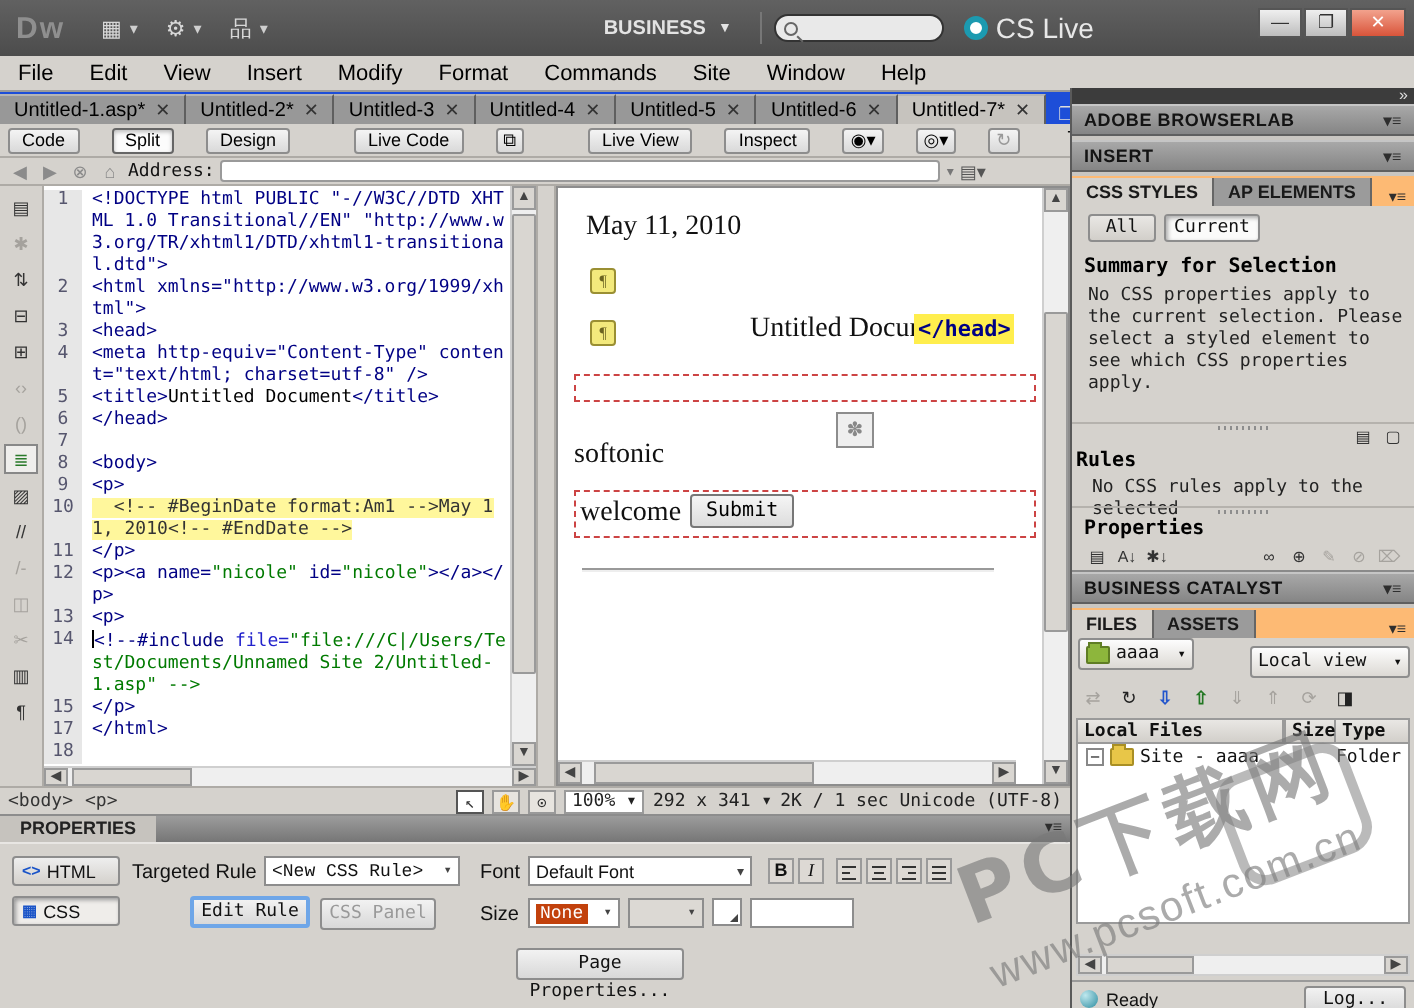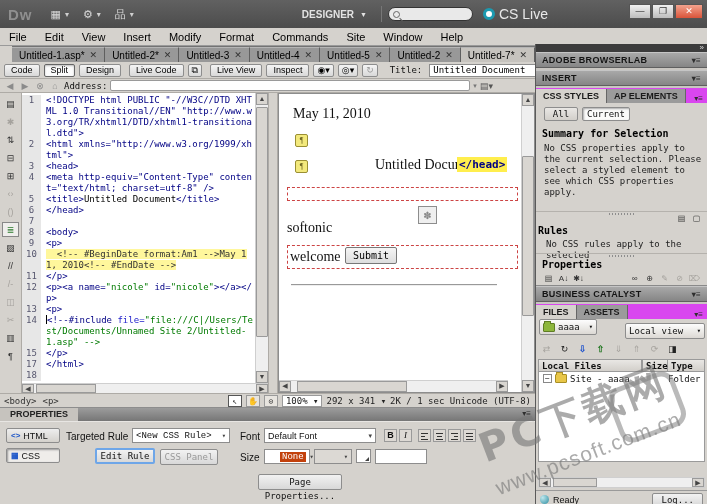--- a/index.html
+++ b/index.html
@@ -28,31 +28,31 @@
     border:1px solid #555; font-size:9px; line-height:13px; text-align:center; color:#333; }
   .winbtn.close { background:linear-gradient(#f2a28d,#d9543a); color:#fff; width:28px; }
 
   
   .menubar { position:absolute; left:0; top:28px; width:707px; height:18px;
     background:#d5d2cd; border-bottom:1px solid #9a9a9a; display:flex; align-items:center; }
   .menu-item { padding:0 9px; font-size:11px; color:#000; }
 
   
   .tabbar { position:absolute; left:0; top:46px; width:535px; height:16px;
-    background:#737373; display:flex; align-items:flex-end;margin-left:12px; }
+    background:#1d4ed8; display:flex; align-items:flex-end; }
   .doctab { height:15px; background:#989898; border-right:1px solid #5f5f5f;
     border-top:1px solid #b5b5b5; display:flex; align-items:center; gap:5px;
     padding:0 7px; font-size:10px; color:#000; white-space:nowrap; }
   .doctab.active { background:#c6c3be; }
   .tab-close { font-size:9px; color:#333; }
   .tabbar-end { margin-left:auto; color:#ddd; font-size:9px; padding:0 6px; }
 
   
   .doctoolbar { position:absolute; left:0; top:62px; width:535px; height:17px;
-    background:#d5d2cd; border-bottom:1px solid #aeaba6; display:flex; align-items:center; gap:4px; padding-left:4px; }
+    background:#d5d2cd; border-bottom:1px solid #aeaba6; display:flex; align-items:center; gap:16px; padding-left:4px; }
   .dtb-btn { height:13px; font-size:9px; padding:0 6px; background:linear-gradient(#f4f4f4,#d9d9d9);
     border:1px solid #8d8d8d; border-radius:2px; line-height:11px; color:#000; white-space:nowrap; }
   .dtb-btn.pressed { background:#fcfcfc; border:1px solid #666; box-shadow:inset 0 1px 2px #bbb; }
   .dtb-btn.icon-only { padding:0 3px; }
   .dtb-btn.disabled { color:#999; }
   .dtb-sep { width:5px; }
   .title-label { font-size:9px; margin:0 3px 0 8px; font-family:"DejaVu Sans Mono",monospace; }
   .title-field { width:140px; height:13px; background:#fff; border:1px solid #8d8d8d;
     font:9px "DejaVu Sans Mono",monospace; padding:1px 3px; }
 
@@ -145,36 +145,36 @@
     border:1px solid #8d8d8d; border-radius:2px; text-align:center; font-family:"DejaVu Sans Mono",monospace; }
   .pbtn.focus { border:2px solid #6ea6e8; }
   .pbtn.disabled { color:#999; }
   .fmt-btn { position:absolute; width:13px; height:13px; border:1px solid #9a9a9a; background:#ddd9d4;
     font-size:9px; text-align:center; line-height:11px; }
   .bars { display:flex; flex-direction:column; gap:2px; padding:3px 2px; }
   .bars i { height:1px; background:#333; display:block; }
   .bars.left i:nth-child(2){ width:60%; } .bars i { width:100%; }
   .bars.center i:nth-child(2){ width:60%; margin:0 auto; }
   .bars.right i:nth-child(2){ width:60%; margin-left:auto; }
-  .hl-none { background:#c2410c; color:#fff; padding:0 2px;margin-left:12px; }
+  .hl-none { background:#c2410c; color:#fff; padding:0 2px; }
   .swatch { position:absolute; width:15px; height:14px; background:#fff; border:1px solid #8d8d8d; }
   .swatch::after { content:""; position:absolute; right:1px; bottom:1px;
     border-left:4px solid transparent; border-bottom:4px solid #444; }
   .pfield { position:absolute; height:15px; background:#fff; border:1px solid #8d8d8d; }
 
   
   .dock { position:absolute; left:535px; top:44px; width:172px; height:460px;
     background:#c9c6c1; border-left:1px solid #5a5a5a; font-size:10px; }
   .dock-topstrip { height:8px; background:#3c3c3c; color:#ddd; font-size:8px;
     text-align:right; line-height:8px; padding-right:3px; }
   .ph { height:16px; background:linear-gradient(#a8a8a8,#858585); border-top:1px solid #c5c5c5;
     border-bottom:1px solid #5f5f5f; display:flex; align-items:center; padding:0 6px;
     font-weight:bold; font-size:9px; color:#141414; letter-spacing:.3px; }
   .ph .pmenu { margin-left:auto; font-size:8px; color:#2e2e2e; }
-  .ptabs { height:15px; background:#d946ef; display:flex; align-items:flex-end; }
+  .ptabs { height:15px; background:#fdba74; display:flex; align-items:flex-end; }
   .ptab { height:14px; padding:0 7px; font-size:9px; font-weight:bold; color:#1a1a1a;
     background:#9b9b9b; border-right:1px solid #666; line-height:14px; white-space:nowrap; }
   .ptab.active { background:#d5d2cd; }
   .ptabs .pmenu { margin-left:auto; color:#2e2e2e; font-size:8px; padding:0 4px; }
   .css-body { background:#d5d2cd; height:183px; position:relative; border-bottom:1px solid #8a8a8a; }
   .small-btn { position:absolute; height:14px; font-size:9px; border:1px solid #8d8d8d;
     background:linear-gradient(#e9e7e4,#d2cfca); border-radius:2px; text-align:center;
     font-family:"DejaVu Sans Mono",monospace; }
   .small-btn.pressed { background:#fbfbfa; box-shadow:inset 1px 1px 2px #aaa; }
   .sec-title { position:absolute; font:bold 10px "DejaVu Sans Mono",monospace; color:#000; }
@@ -238,21 +238,21 @@
 
   <div class="titlebar">
     <span class="dw-logo">Dw</span>
     <span class="tb-icon">▦</span>
       <span class="tb-caret">▾</span>
     <span class="tb-icon">⚙</span>
       <span class="tb-caret">▾</span>
     <span class="tb-icon">品</span>
       <span class="tb-caret">▾</span>
     <span class="workspace-btn">
-      <span>DESIGNER</span>
+      <span>BUSINESS</span>
       <span style="font-size:7px">▼</span>
     </span>
     <span class="tb-sep"></span>
     <span class="searchbox">
       <span class="mag"></span>
     </span>
     <span class="cslive">
       <span class="cs-ball"></span>
       <span>CS Live</span>
     </span>
@@ -291,21 +291,21 @@
       </span>
       <span class="doctab">
         <span>Untitled-4</span>
         <span class="tab-close">✕</span>
       </span>
       <span class="doctab">
         <span>Untitled-5</span>
         <span class="tab-close">✕</span>
       </span>
       <span class="doctab">
-        <span>Untitled-2</span>
+        <span>Untitled-6</span>
         <span class="tab-close">✕</span>
       </span>
       <span class="doctab active">
         <span>Untitled-7*</span>
         <span class="tab-close">✕</span>
       </span>
       <span class="tabbar-end">❐</span>
     </div>
 
   <div class="doctoolbar">

